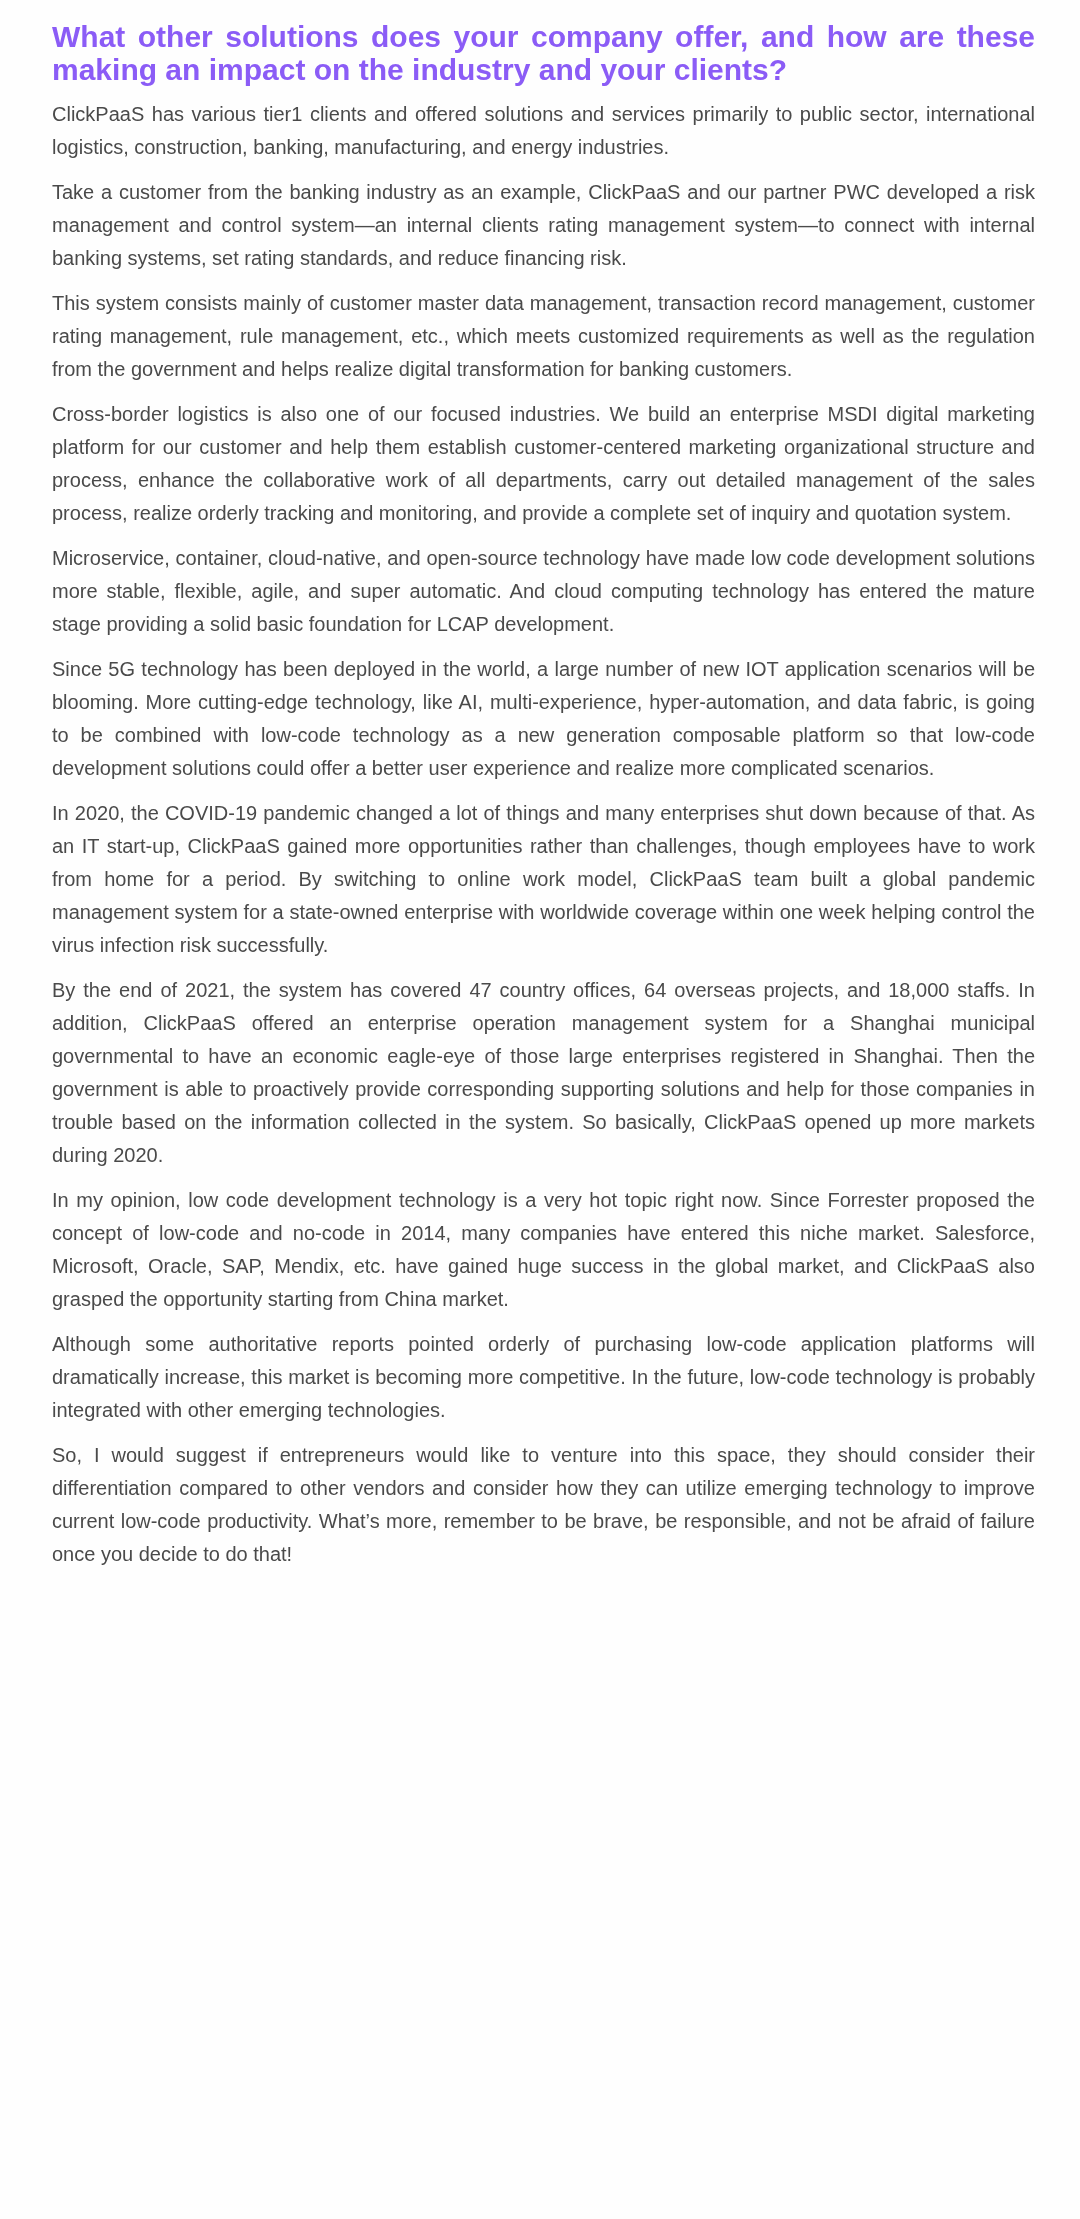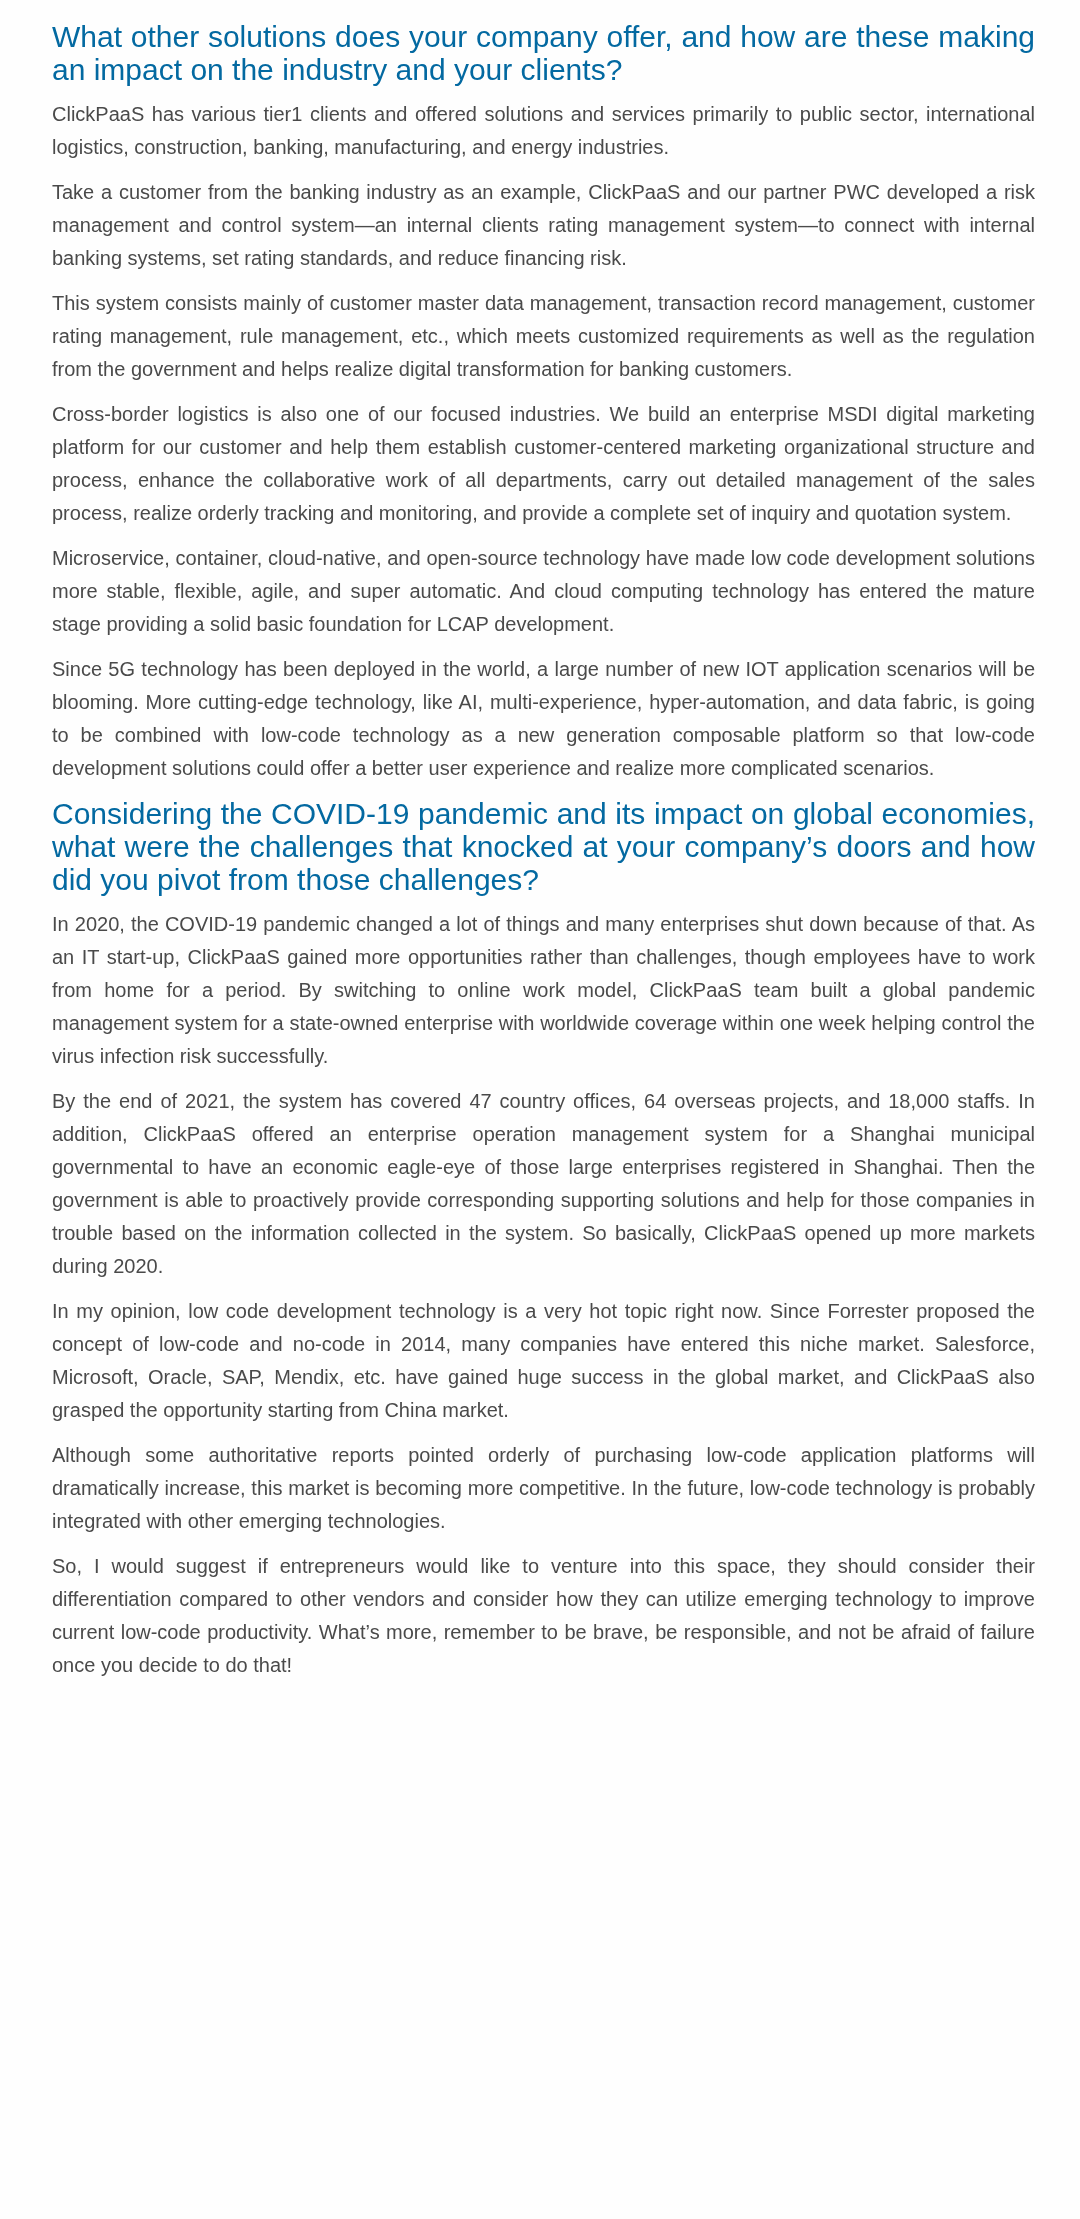--- a/index.html
+++ b/index.html
@@ -16,22 +16,22 @@
     padding: 20px 45px 40px 52px;
     font-family: "Liberation Sans", "DejaVu Sans", sans-serif;
     font-size: 20px;
     line-height: 33px;
     color: #4a4a4a;
     text-align: justify;
   }
   .block { margin: 0; }
   .block + .block { margin-top: 12px; }
   .heading {
-    font-weight: normal;
-    color: #0369a1;
+    font-weight: bold;
+    color: #8b5cf6;
   }
   .para {
     font-weight: normal;
   }
 </style>
 </head>
 <body>
 
 <div class="page">
   <article>
@@ -40,21 +40,20 @@
 
     <p class="block para">ClickPaaS has various tier1 clients and offered solutions and services primarily to public sector, international logistics, construction, banking, manufacturing, and energy industries.</p>
     <p class="block para">Take a customer from the banking industry as an example, ClickPaaS and our partner PWC developed a risk management and control system—an internal clients rating management system—to connect with internal banking systems, set rating standards, and reduce financing risk.</p>
     <p class="block para">This system consists mainly of customer master data management, transaction record management, customer rating management, rule management, etc., which meets customized requirements as well as the regulation from the government and helps realize digital transformation for banking customers.</p>
     <p class="block para">Cross-border logistics is also one of our focused industries. We build an enterprise MSDI digital marketing platform for our customer and help them establish customer-centered marketing organizational structure and process, enhance the collaborative work of all departments, carry out detailed management of the sales process, realize orderly tracking and monitoring, and provide a complete set of inquiry and quotation system.</p>
 
 
     <p class="block para">Microservice, container, cloud-native, and open-source technology have made low code development solutions more stable, flexible, agile, and super automatic. And cloud computing technology has entered the mature stage providing a solid basic foundation for LCAP development.</p>
     <p class="block para">Since 5G technology has been deployed in the world, a large number of new IOT application scenarios will be blooming. More cutting-edge technology, like AI, multi-experience, hyper-automation, and data fabric, is going to be combined with low-code technology as a new generation composable platform so that low-code development solutions could offer a better user experience and realize more complicated scenarios.</p>
 
-    <h2 class="block heading">Considering the COVID-19 pandemic and its impact on global economies, what were the challenges that knocked at your company’s doors and how did you pivot from those challenges?</h2>
 
     <p class="block para">In 2020, the COVID-19 pandemic changed a lot of things and many enterprises shut down because of that. As an IT start-up, ClickPaaS gained more opportunities rather than challenges, though employees have to work from home for a period. By switching to online work model, ClickPaaS team built a global pandemic management system for a state-owned enterprise with worldwide coverage within one week helping control the virus infection risk successfully.</p>
     <p class="block para">By the end of 2021, the system has covered 47 country offices, 64 overseas projects, and 18,000 staffs. In addition, ClickPaaS offered an enterprise operation management system for a Shanghai municipal governmental to have an economic eagle-eye of those large enterprises registered in Shanghai. Then the government is able to proactively provide corresponding supporting solutions and help for those companies in trouble based on the information collected in the system. So basically, ClickPaaS opened up more markets during 2020.</p>
 
 
     <p class="block para">In my opinion, low code development technology is a very hot topic right now. Since Forrester proposed the concept of low-code and no-code in 2014, many companies have entered this niche market. Salesforce, Microsoft, Oracle, SAP, Mendix, etc. have gained huge success in the global market, and ClickPaaS also grasped the opportunity starting from China market.</p>
     <p class="block para">Although some authoritative reports pointed orderly of purchasing low-code application platforms will dramatically increase, this market is becoming more competitive. In the future, low-code technology is probably integrated with other emerging technologies.</p>
     <p class="block para">So, I would suggest if entrepreneurs would like to venture into this space, they should consider their differentiation compared to other vendors and consider how they can utilize emerging technology to improve current low-code productivity. What’s more, remember to be brave, be responsible, and not be afraid of failure once you decide to do that!</p>
 
   </article>

